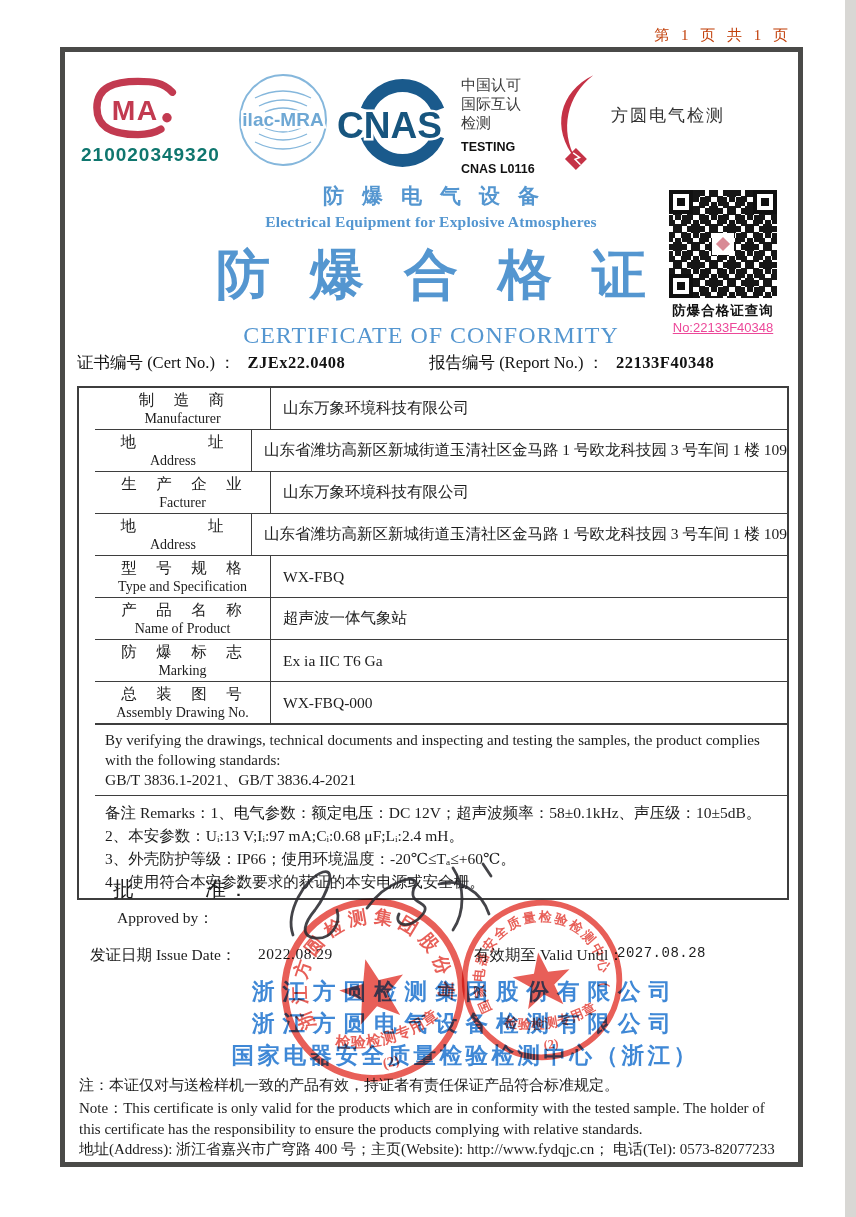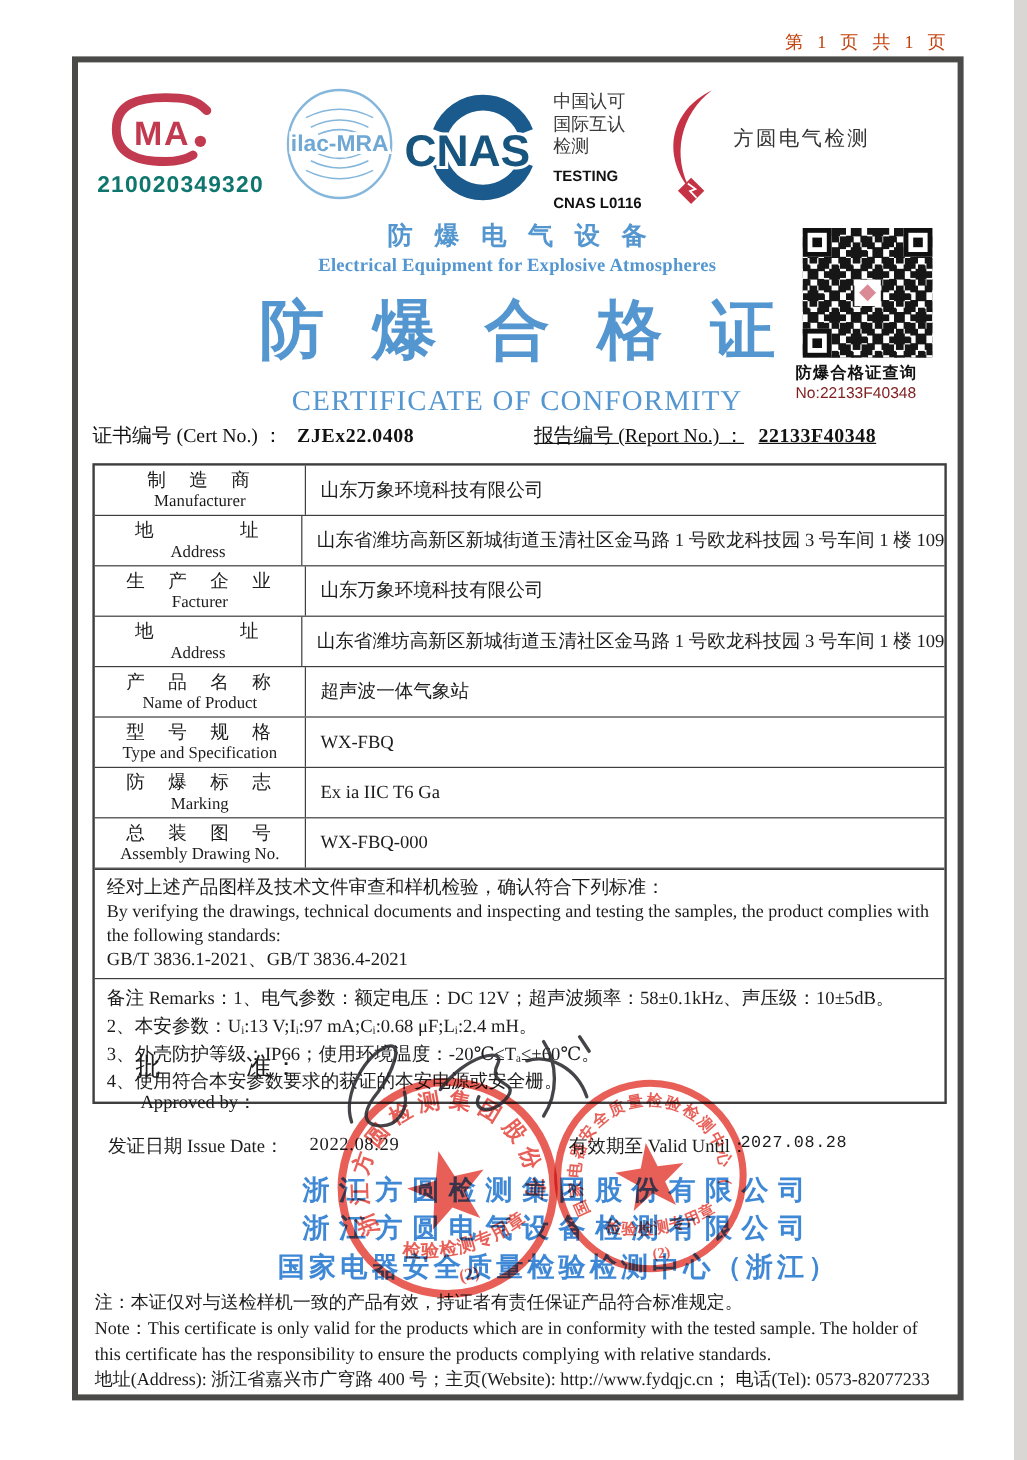--- a/index.html
+++ b/index.html
@@ -27,42 +27,42 @@
   .fy-label{position:absolute;left:546px;top:52px;font-size:17px;color:#333;letter-spacing:2px;}
 
   
   .title-wrap{position:absolute;left:76px;top:130px;width:580px;text-align:center;color:#5496d0;}
   .t-cn-small{font-size:21px;font-weight:bold;letter-spacing:18px;padding-left:18px;}
   .t-en-small{font-size:15.5px;font-weight:bold;margin-top:3px;letter-spacing:.2px;}
   .t-cn-large{font-size:54px;font-weight:bold;letter-spacing:40px;padding-left:40px;margin-top:8px;}
   .t-en-large{font-size:24px;margin-top:10px;letter-spacing:1px;}
 
   
-  .qr-block{position:absolute;left:598px;top:138px;width:120px;}
+  .qr-block{position:absolute;left:598px;top:138px;width:120px;text-align:center;}
   .qr{width:108px;height:108px;margin:0 auto;position:relative;
       background:
         repeating-conic-gradient(#161616 0 25%, transparent 0 50%) 0 0/12px 12px,
         repeating-conic-gradient(#161616 0 25%, transparent 0 50%) 4px 7px/18px 18px,
         #fff;}
   .finder{position:absolute;width:24px;height:24px;border:4px solid #101010;background:#fff;}
   .finder::after{content:"";position:absolute;inset:4px;background:#101010;}
   .f-tl{top:0;left:0}.f-tr{top:0;right:0}.f-bl{bottom:0;left:0}
   .qr-center{position:absolute;top:43px;left:43px;width:22px;height:22px;background:#fff;}
   .qr-center::after{content:"";position:absolute;left:6px;top:6px;width:10px;height:10px;
                     background:#d98a95;transform:rotate(45deg);}
   .qr-caption{font-size:13.5px;font-weight:bold;color:#111;margin-top:4px;letter-spacing:1px;}
-  .qr-number{font-size:13px;color:#7f1d1d;font-family:"Liberation Sans",sans-serif;}
+  .qr-number{font-size:13px;color:#ec4899;font-family:"Liberation Sans",sans-serif;text-decoration:underline;}
 
   
   .cert-row{position:absolute;left:12px;top:300px;width:710px;font-size:16.5px;color:#121212;}
   .cert-row .val{font-weight:bold;margin-left:12px;letter-spacing:.5px;}
-  .report{position:absolute;left:368px;top:0;text-decoration:underline;}
-
-  
-  .ptable{position:absolute;left:12px;top:334px;width:712px;border:2px solid #3e3e3e;}
+  .report{position:absolute;left:352px;top:0;}
+
+  
+  .ptable{position:absolute;left:12px;top:334px;width:712px;border:2px solid #3e3e3e;padding-left:16px;}
   .trow{display:flex;border-bottom:1px solid #3e3e3e;min-height:37px;}
   .trow:last-child{border-bottom:none;}
   .tlabel{width:176px;border-right:1px solid #3e3e3e;text-align:center;
           display:flex;flex-direction:column;justify-content:center;padding:2px 0;}
   .tlabel .cn{font-size:15.5px;letter-spacing:2px;}
   .tlabel .en{font-size:14px;}
   .tval{flex:1;display:flex;align-items:center;padding-left:12px;font-size:15.5px;white-space:nowrap;}
   .cell{border-top:1px solid #3e3e3e;padding:5px 10px;}
   .std-cn{font-size:15.5px;line-height:20px;}
   .std-en{font-size:15px;line-height:20px;}
@@ -194,49 +194,48 @@
     </div>
     <div class="trow">
       <div class="tlabel">
           <div class="cn">地　　　　址</div>
           <div class="en">Address</div>
         </div>
       <div class="tval">山东省潍坊高新区新城街道玉清社区金马路 1 号欧龙科技园 3 号车间 1 楼 109</div>
     </div>
     <div class="trow">
       <div class="tlabel">
+          <div class="cn">型　号　规　格</div>
+          <div class="en">Type and Specification</div>
+        </div>
+      <div class="tval">WX-FBQ</div>
+    </div>
+    <div class="trow">
+      <div class="tlabel">
           <div class="cn">产　品　名　称</div>
           <div class="en">Name of Product</div>
         </div>
       <div class="tval">超声波一体气象站</div>
     </div>
     <div class="trow">
       <div class="tlabel">
-          <div class="cn">型　号　规　格</div>
-          <div class="en">Type and Specification</div>
-        </div>
-      <div class="tval">WX-FBQ</div>
-    </div>
-    <div class="trow">
-      <div class="tlabel">
           <div class="cn">防　爆　标　志</div>
           <div class="en">Marking</div>
         </div>
       <div class="tval">Ex ia IIC T6 Ga</div>
     </div>
     <div class="trow">
       <div class="tlabel">
           <div class="cn">总　装　图　号</div>
           <div class="en">Assembly Drawing No.</div>
         </div>
       <div class="tval">WX-FBQ-000</div>
     </div>
 
     <div class="cell">
-      <div class="std-cn">经对上述产品图样及技术文件审查和样机检验，确认符合下列标准：</div>
       <div class="std-en">By verifying the drawings, technical documents and inspecting and testing the samples, the product complies with the following standards:</div>
       <div class="std-codes">GB/T 3836.1-2021、GB/T 3836.4-2021</div>
     </div>
 
     <div class="cell">
       <div class="rmk">备注 Remarks：1、电气参数：额定电压：DC 12V；超声波频率：58±0.1kHz、声压级：10±5dB。</div>
       <div class="rmk">2、本安参数：Uᵢ:13 V;Iᵢ:97 mA;Cᵢ:0.68 μF;Lᵢ:2.4 mH。</div>
       <div class="rmk">3、外壳防护等级：IP66；使用环境温度：-20℃≤Tₐ≤+60℃。</div>
       <div class="rmk">4、使用符合本安参数要求的获证的本安电源或安全栅。</div>
     </div>

